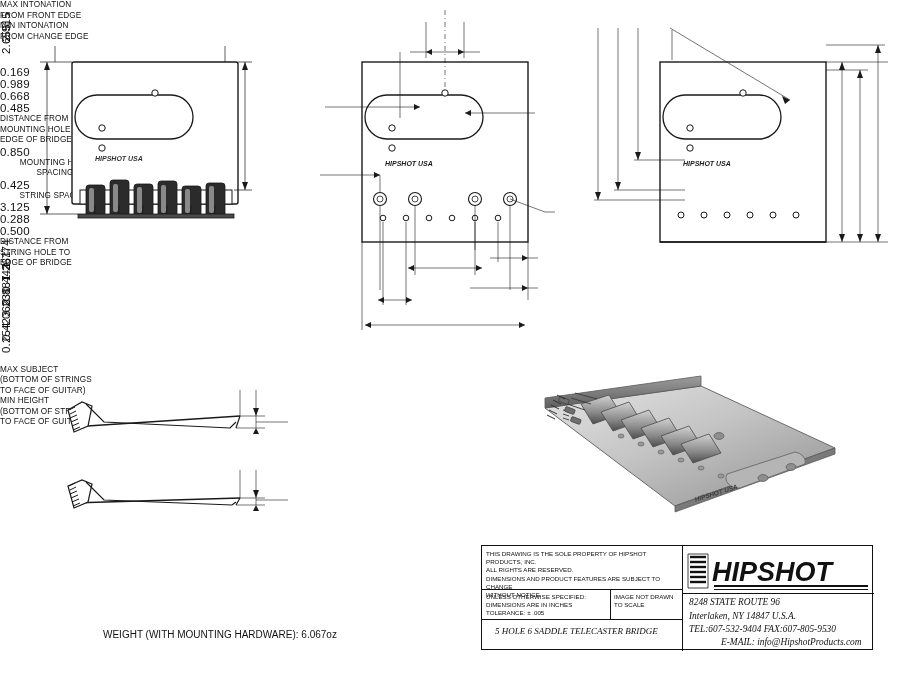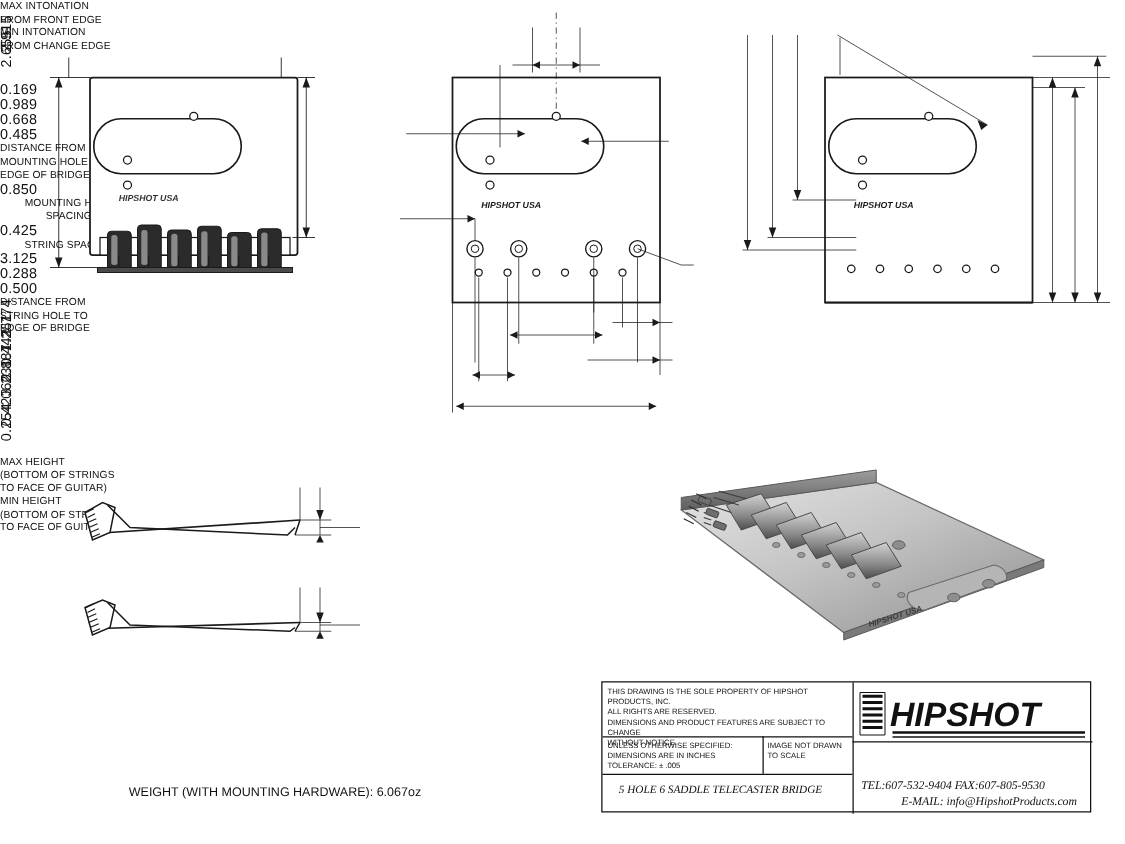--- a/index.html
+++ b/index.html
@@ -375,21 +375,21 @@
       </g>
       <g fill="#1a1a1a">
         <polygon points="226,20 223,12 229,12"></polygon>
         <polygon points="226,27 223,33 229,33"></polygon>
       </g>
     </g>
   </svg>
 
   <div class="dim vert" style="left:250px; top:400px;">0.42</div>
   <div class="dim vert" style="left:250px; top:508px;">0.25</div>
-  <div class="note" style="left:272px; top:391px;">MAX HEIGHT
+  <div class="note" style="left:272px; top:391px;">MAX SUBJECT
 (BOTTOM OF STRINGS
 TO FACE OF GUITAR)</div>
   <div class="note" style="left:272px; top:475px;">MIN HEIGHT
 (BOTTOM OF STRINGS
 TO FACE OF GUITAR)</div>
 
   <svg class="abs" style="left:505px; top:370px;" width="350" height="160">
     <defs>
       <linearGradient id="plateGrad" x1="0" y1="0" x2="1" y2="1">
         <stop offset="0%" stop-color="#e4e4e4"></stop>
@@ -492,17 +492,19 @@
           <line x1="6" y1="24" x2="22" y2="24"></line>
           <line x1="6" y1="29" x2="22" y2="29"></line>
           <line x1="6" y1="34" x2="22" y2="34"></line>
         </g>
         <text x="28" y="33" font-family="Liberation Sans, sans-serif" font-size="27" font-weight="bold" font-style="italic" fill="#111">HIPSHOT</text>
         <line x1="30" y1="38" x2="184" y2="38" stroke="#111" stroke-width="2"></line>
         <line x1="30" y1="41.5" x2="184" y2="41.5" stroke="#111" stroke-width="1.2"></line>
       </g>
     </svg>
 
+    <div class="tb-addr" style="left:207px; top:50px;">8248 STATE ROUTE 96
+Interlaken, NY 14847 U.S.A.</div>
     <div class="tb-addr" style="left:207px; top:77px;">TEL:607-532-9404 FAX:607-805-9530</div>
     <div class="tb-addr" style="left:207px; top:90px;margin-left:32px;">E-MAIL: info@HipshotProducts.com</div>
   </div>
 
 </div>
 
 </body></html>

